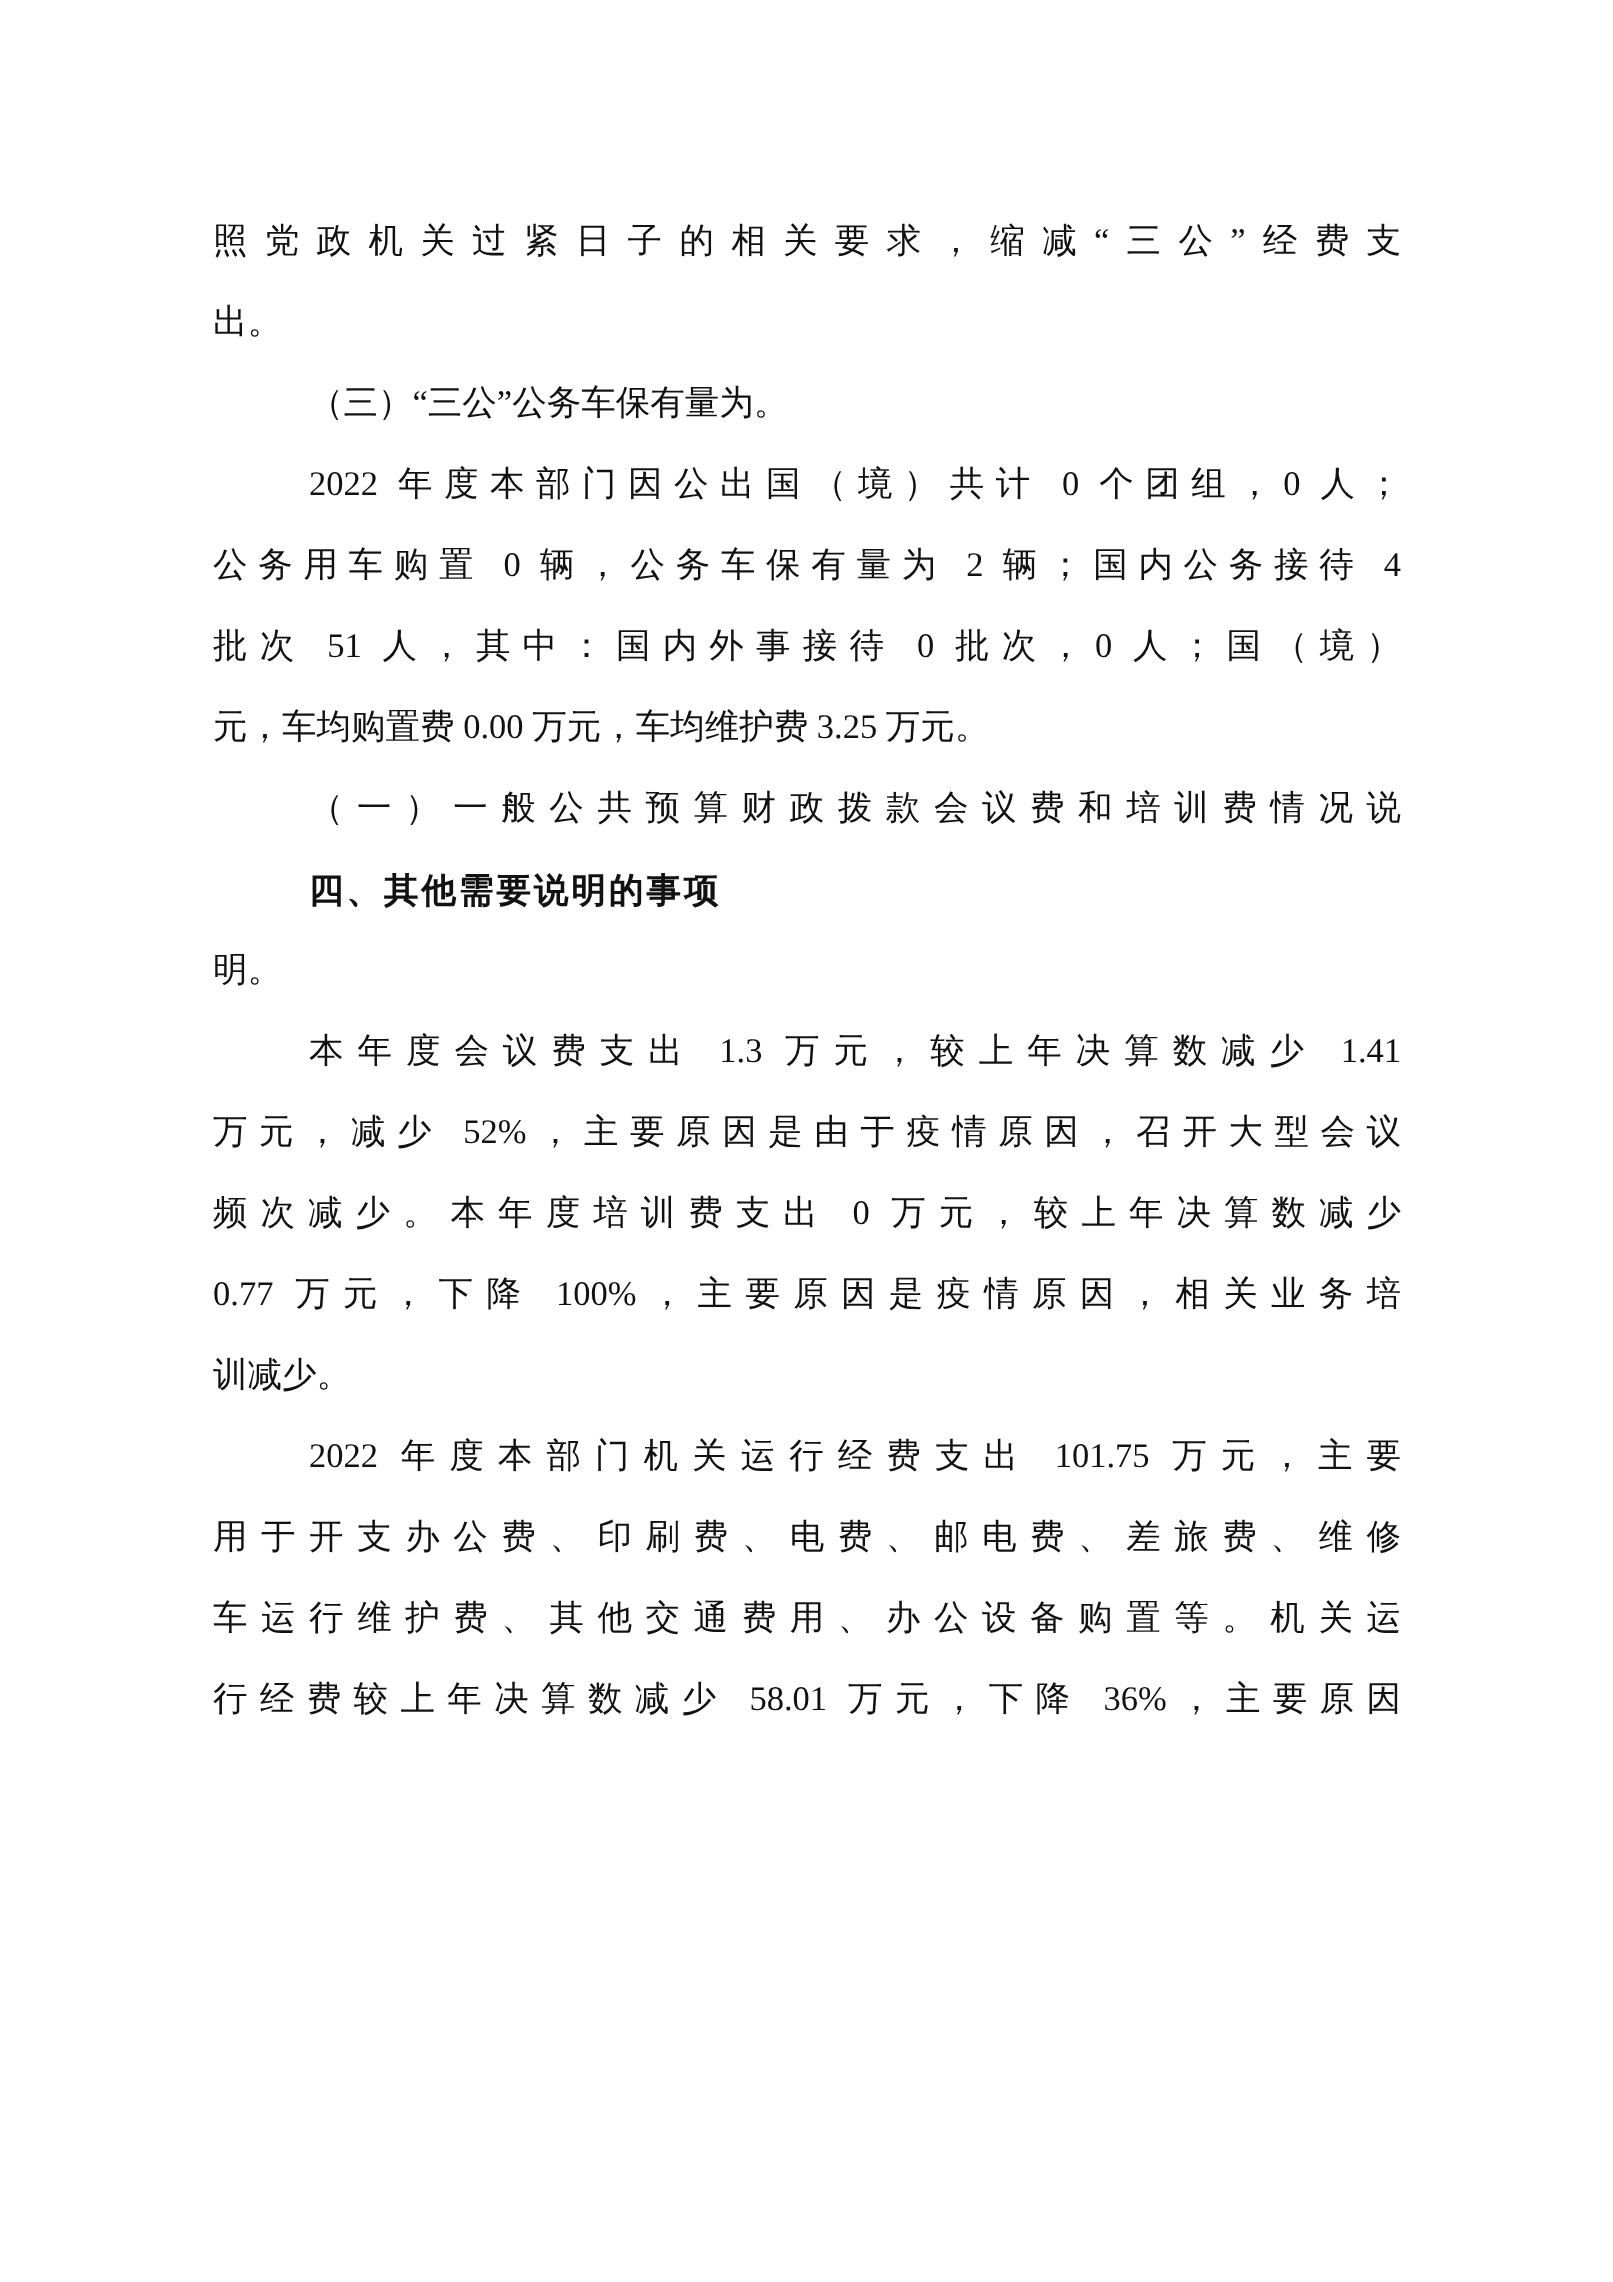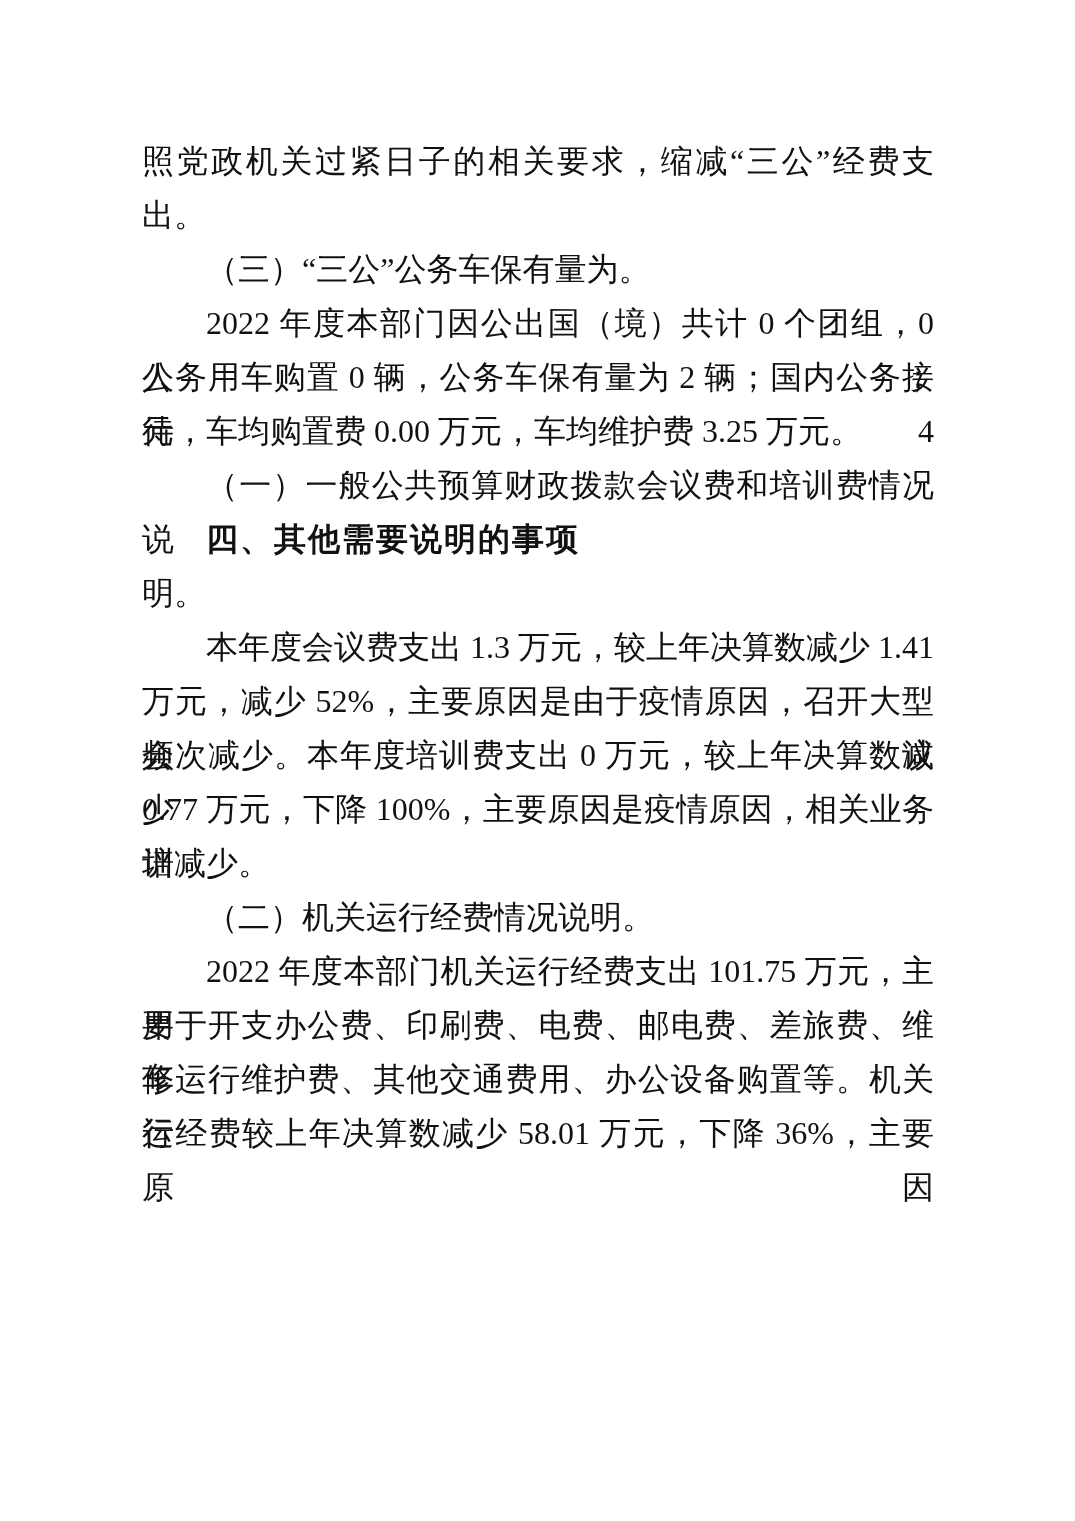--- a/index.html
+++ b/index.html
@@ -14,21 +14,21 @@
     background: #ffffff;
     overflow: hidden;
     font-family: "Liberation Serif", "DejaVu Serif", serif;
     color: #111111;
   }
   .text-block {
     position: absolute;
     left: 142px;
     top: 134px;
     width: 792px;
-    font-size: 32px;
+    font-size: 23px;
     line-height: 54px;
   }
   .line {
     height: 54px;
     text-align: left;
   }
   
   .line.fill {
     text-align: justify;
     text-align-last: justify;
@@ -47,28 +47,28 @@
 </head>
 <body>
 
 <div class="page">
   <div class="text-block">
     <div class="line fill">照党政机关过紧日子的相关要求，缩减“三公”经费支</div>
     <div class="line">出。</div>
     <div class="line indent">（三）“三公”公务车保有量为。</div>
     <div class="line indent fill">2022 年度本部门因公出国（境）共计 0 个团组，0 人；</div>
     <div class="line fill">公务用车购置 0 辆，公务车保有量为 2 辆；国内公务接待 4</div>
+    <div class="line fill">批次 51 人，其中：国内外事接待 0 批次，0 人；国（境）</div>
     <div class="line">元，车均购置费 0.00 万元，车均维护费 3.25 万元。</div>
     <div class="line indent fill">（一）一般公共预算财政拨款会议费和培训费情况说</div>
     <div class="line indent heading">四、其他需要说明的事项</div>
     <div class="line">明。</div>
     <div class="line indent fill">本年度会议费支出 1.3 万元，较上年决算数减少 1.41</div>
     <div class="line fill">万元，减少 52%，主要原因是由于疫情原因，召开大型会议</div>
     <div class="line fill">频次减少。本年度培训费支出 0 万元，较上年决算数减少</div>
     <div class="line fill">0.77 万元，下降 100%，主要原因是疫情原因，相关业务培</div>
     <div class="line">训减少。</div>
-    <div class="line indent">（二）机关运行经费情况说明。</div>
     <div class="line indent fill">2022 年度本部门机关运行经费支出 101.75 万元，主要</div>
     <div class="line fill">用于开支办公费、印刷费、电费、邮电费、差旅费、维修</div>
     <div class="line fill">车运行维护费、其他交通费用、办公设备购置等。机关运</div>
     <div class="line fill">行经费较上年决算数减少 58.01 万元，下降 36%，主要原因</div>
   </div>
 </div>
 
 </body></html>

